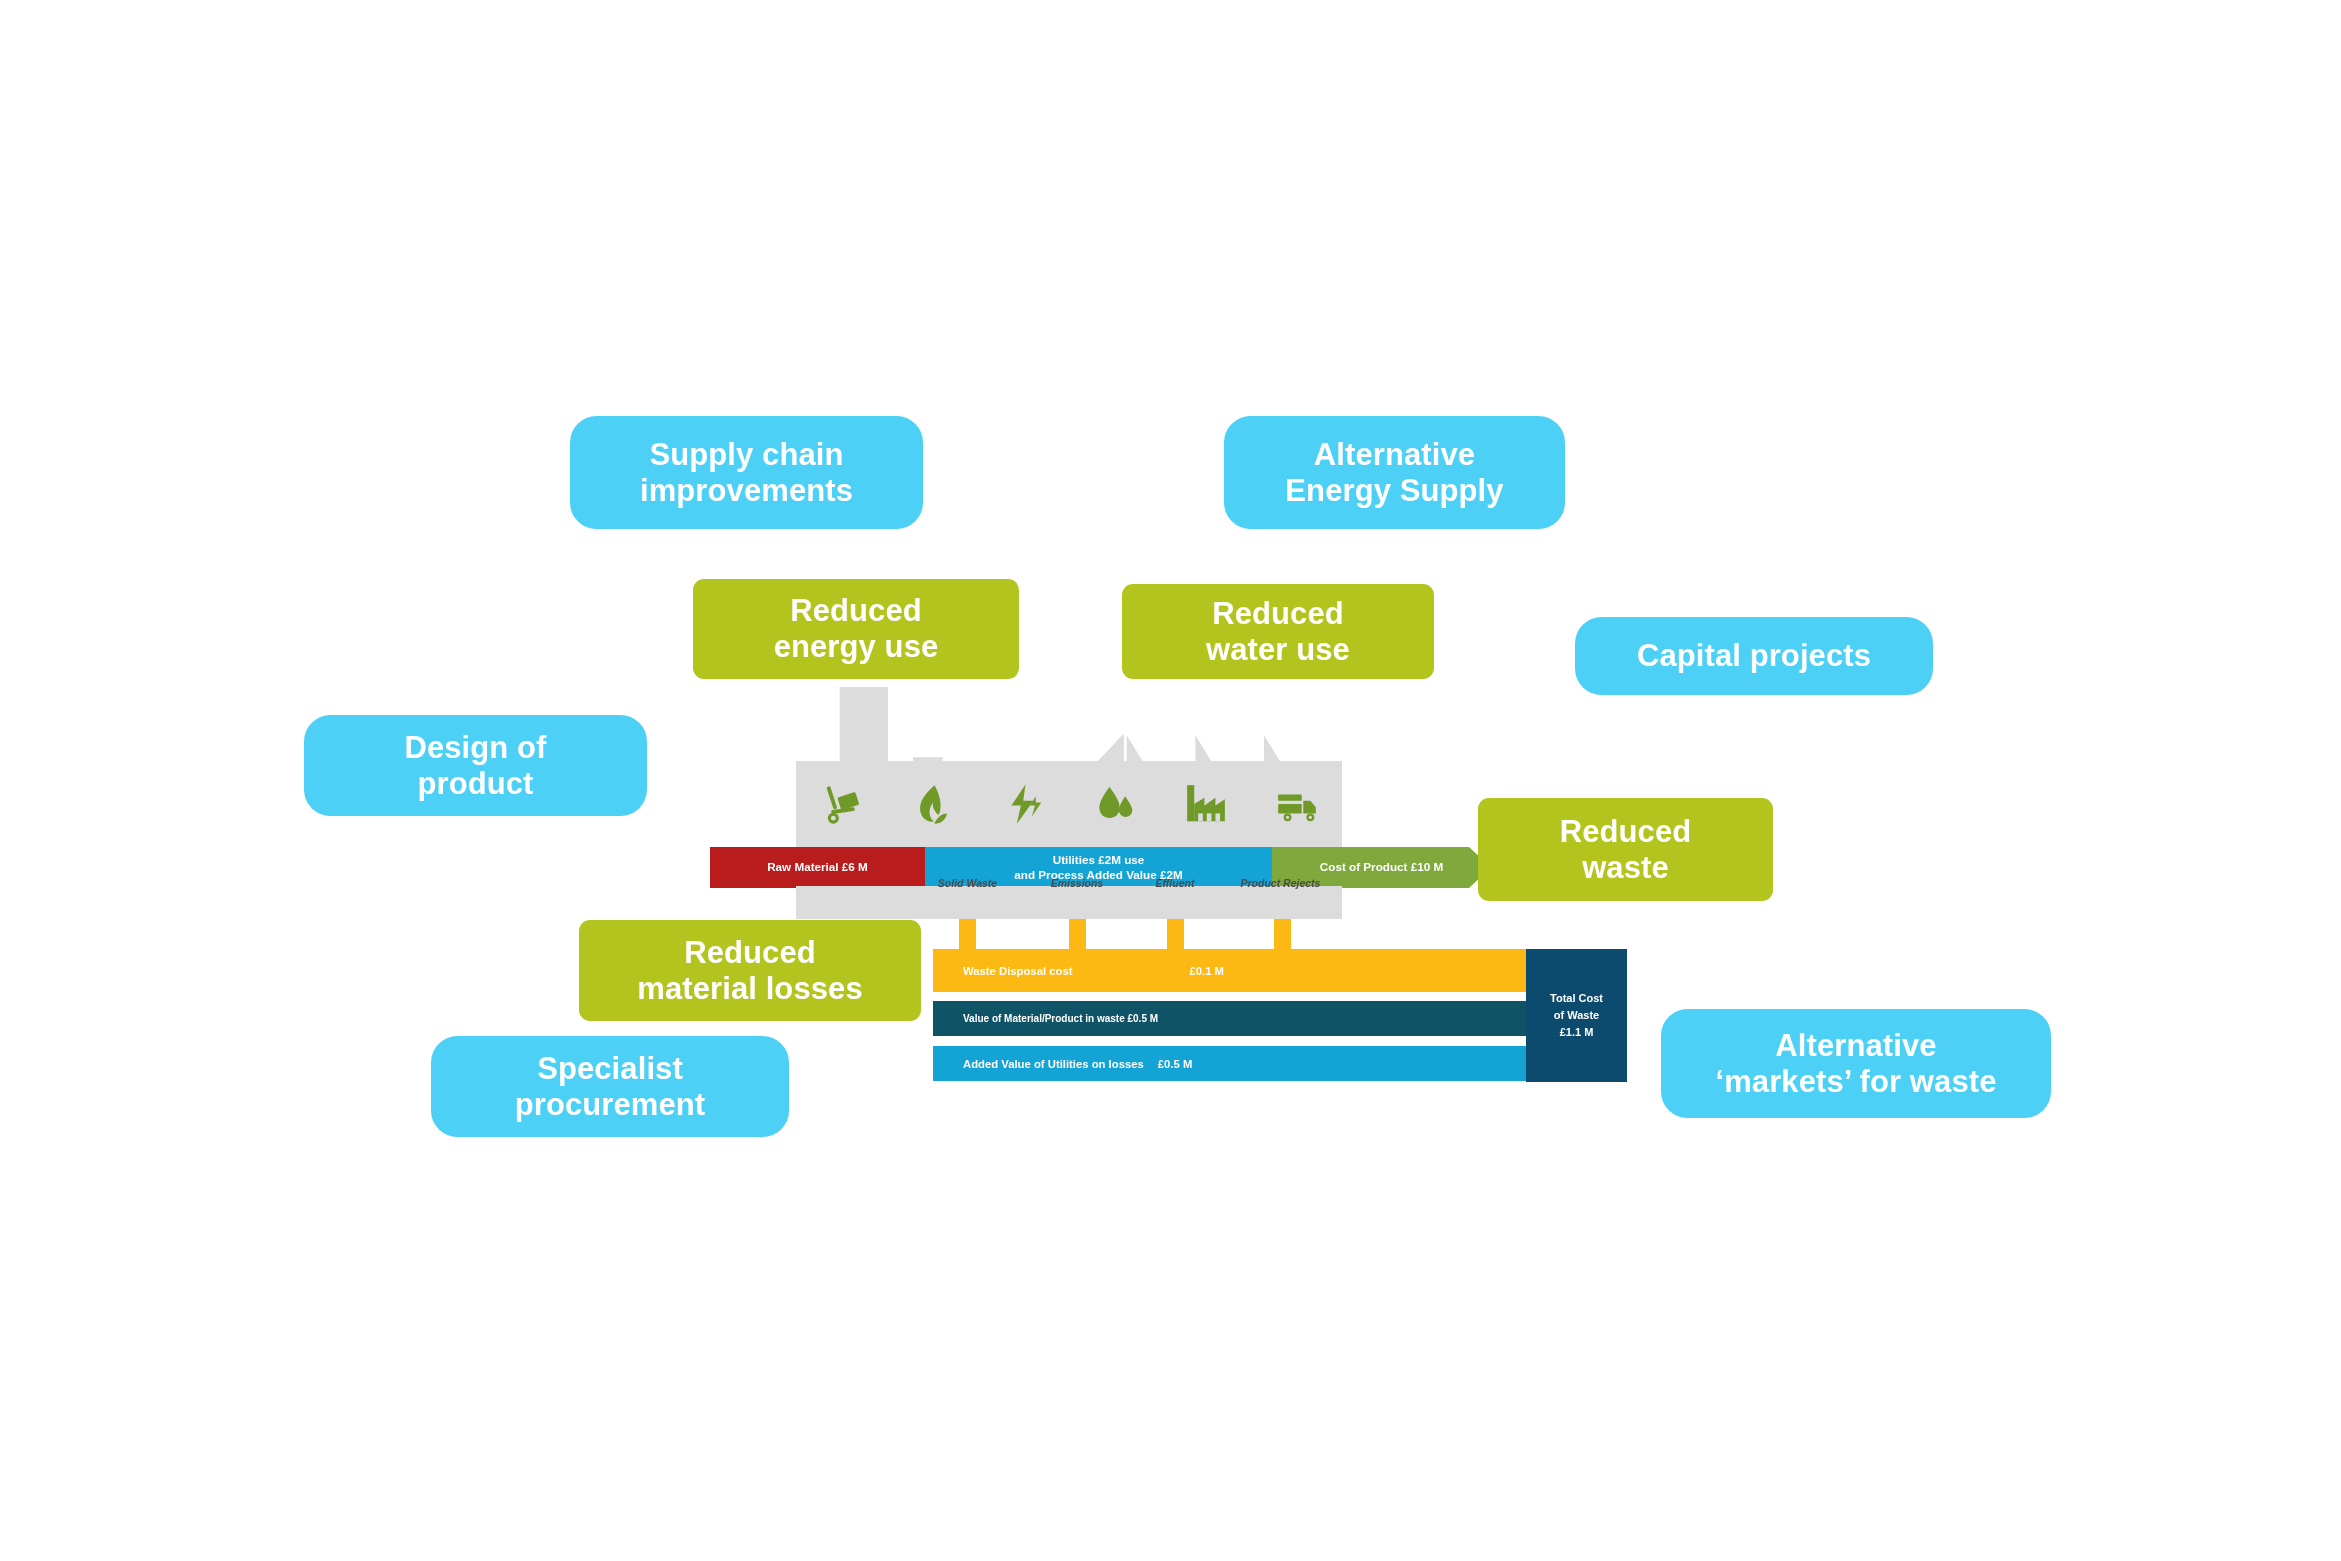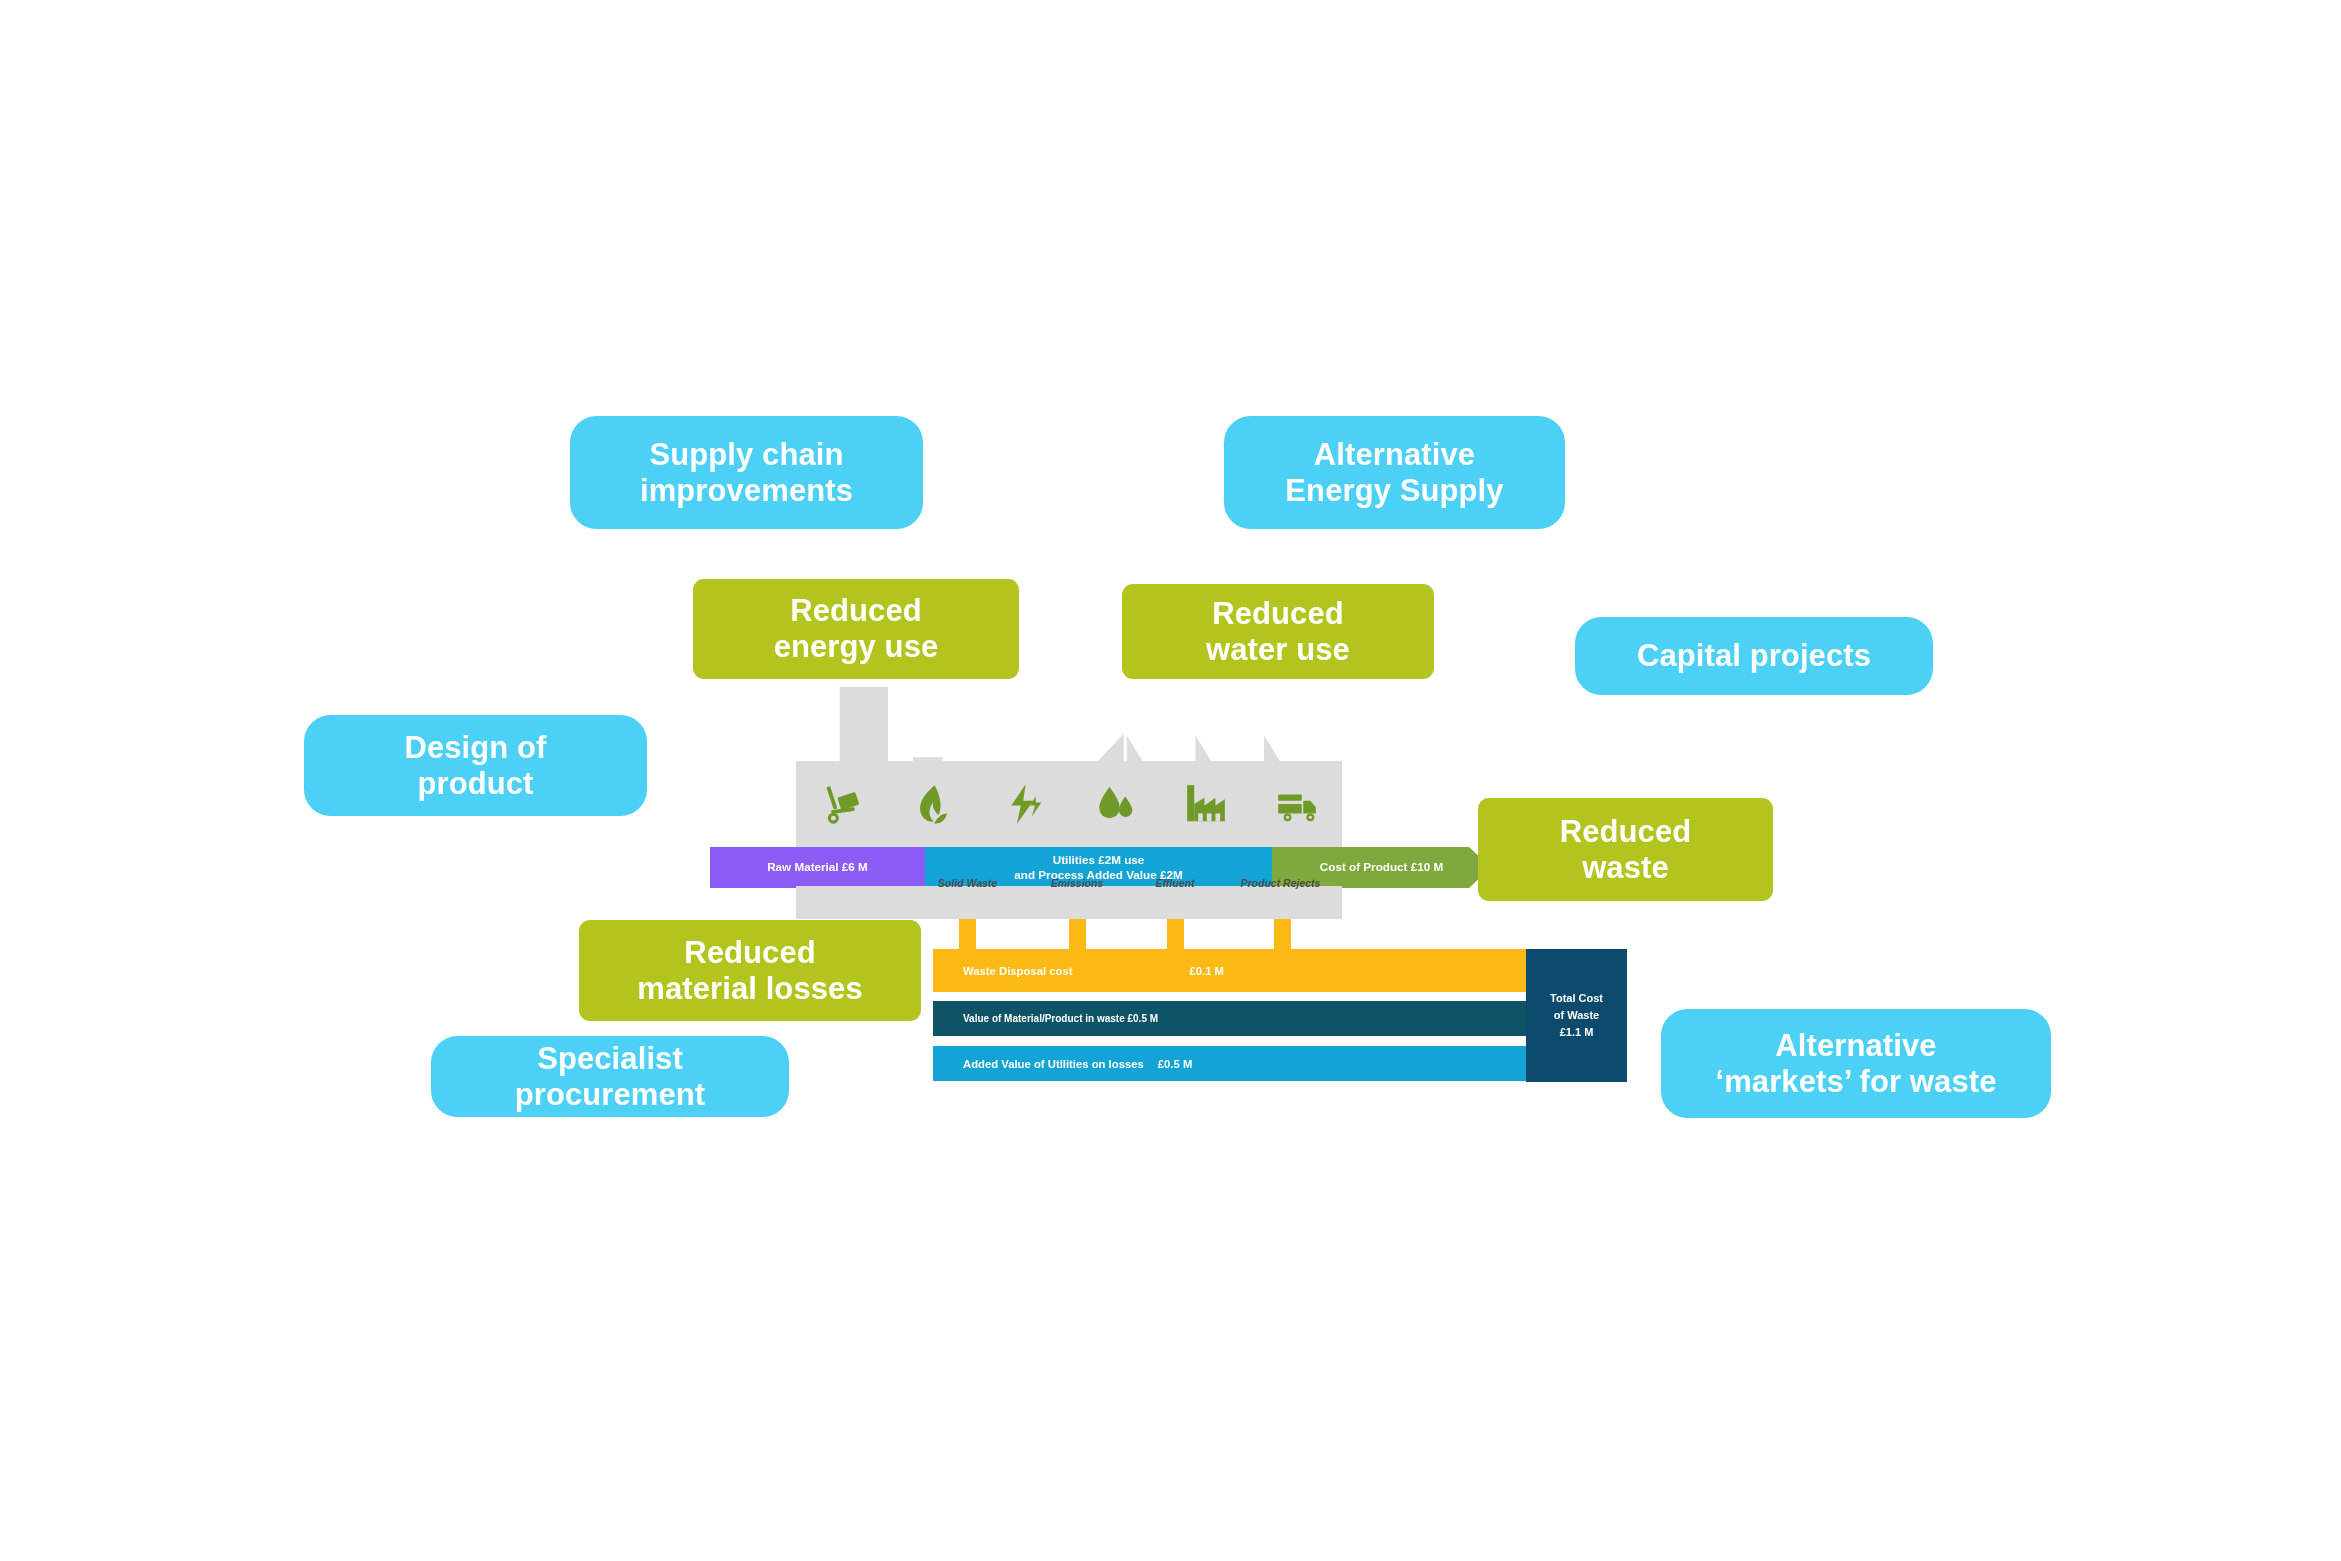--- a/index.html
+++ b/index.html
@@ -47,21 +47,21 @@
   
   #greyband2{
     position:absolute;left:796px;top:886px;width:546px;height:33px;
     background:#dcdcdc;
   }
 
   
   #chain{position:absolute;left:710px;top:847px;width:781px;height:41px;}
   .seg{position:absolute;top:0;height:41px;display:flex;align-items:center;justify-content:center;
        color:#fff;font-size:11.7px;font-weight:bold;text-align:center;line-height:1.25;white-space:pre-line;}
-  #seg-raw{left:0;width:215px;background:#8b5cf6;}
+  #seg-raw{left:0;width:215px;background:#b91c1c;}
   #seg-util{left:215px;width:347px;background:#13a3d4;}
   #seg-cost{left:562px;width:219px;background:#7fa93c;
      clip-path:polygon(0 0, calc(100% - 22px) 0, 100% 50%, calc(100% - 22px) 100%, 0 100%);}
 
   
   .wlabel{
     position:absolute;top:872px;height:22px;
     color:#4a4a4a;font-size:10.5px;font-weight:bold;
     display:flex;align-items:center;justify-content:center;font-style:italic;
   }
@@ -232,20 +232,20 @@
 
   <div class="pill blue" style="left:304px;top:693px;width:343px;height:101px;font-size:31px;margin-top:22px;">Design of
 product</div>
 
   <div class="pill green" style="left:1478px;top:798px;width:295px;height:103px;font-size:31px;">Reduced
 waste</div>
 
   <div class="pill green" style="left:579px;top:920px;width:342px;height:101px;font-size:31px;">Reduced
 material losses</div>
 
-  <div class="pill blue" style="left:431px;top:1036px;width:358px;height:81px;font-size:31px;">Specialist
+  <div class="pill blue" style="left:431px;top:1036px;width:358px;height:101px;font-size:31px;">Specialist
 procurement</div>
 
   <div class="pill blue" style="left:1661px;top:1009px;width:390px;height:109px;font-size:31px;">Alternative
 ‘markets’ for waste</div>
 
 </div>
 
 
 </body></html>

